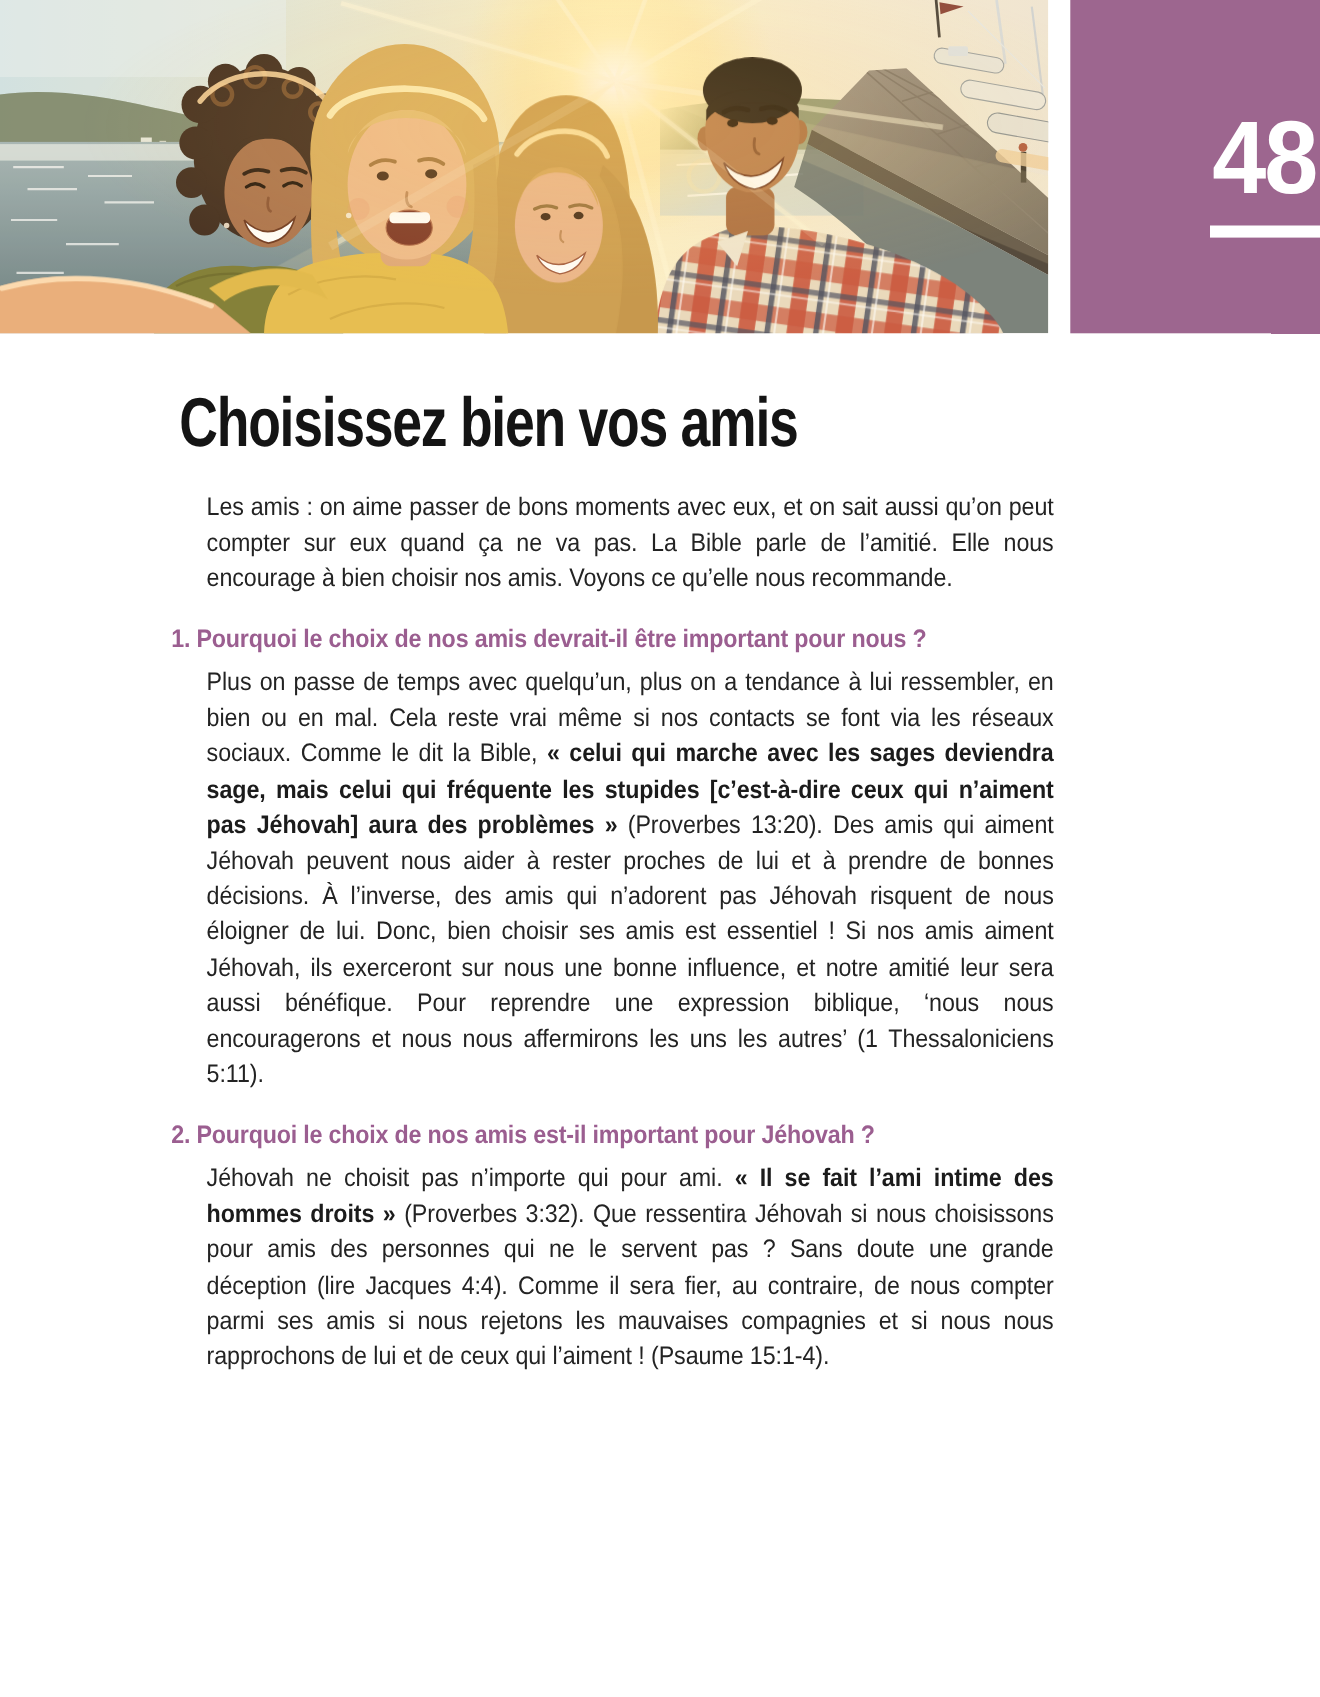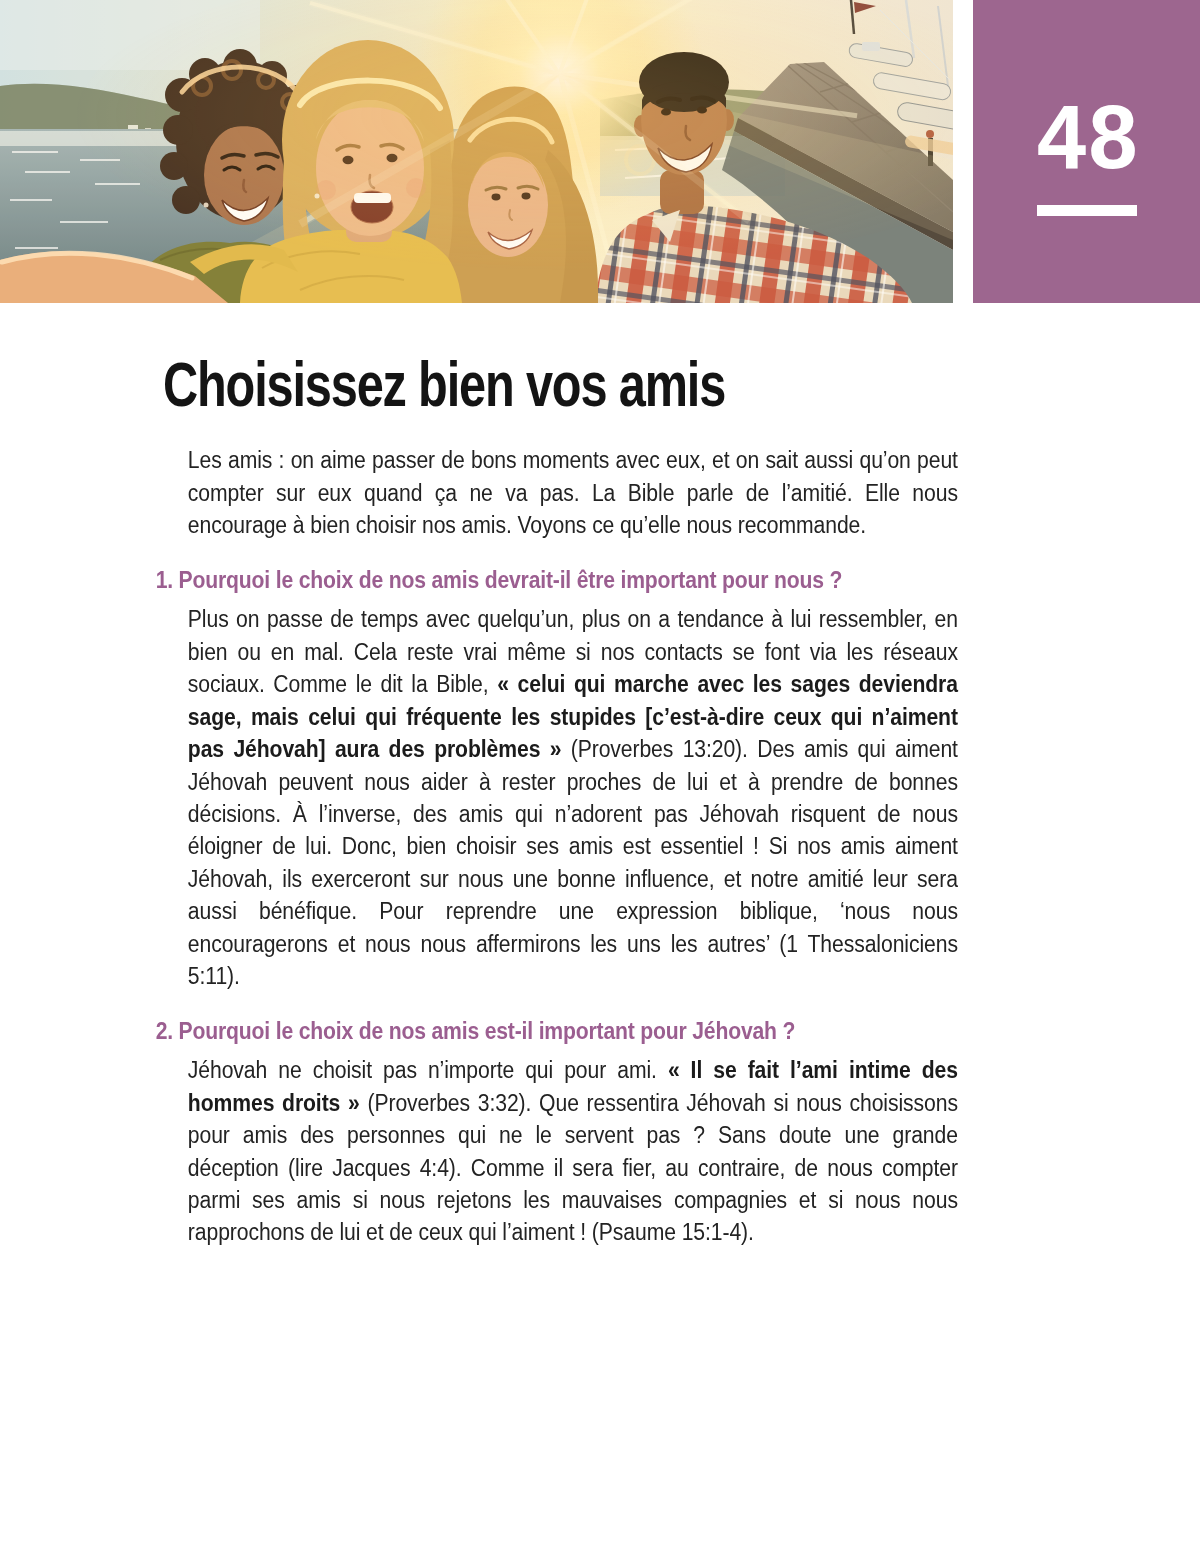--- a/index.html
+++ b/index.html
@@ -6,23 +6,22 @@
   html,body{margin:0;padding:0}
   body{
     width:1200px;height:1543px;background:#ffffff;overflow:hidden;
     font-family:"Liberation Sans","DejaVu Sans",sans-serif;color:#202020;
   }
   .banner{display:flex;height:303px}
   .photo{flex:0 0 953px;width:953px;height:303px;overflow:hidden}
   .photo svg{display:block}
   .chapter{
     flex:1;margin-left:20px;background:var(--accent);
-    display:flex;flex-direction:column;align-items:center;justify-content:center;
+    display:flex;flex-direction:column;align-items:flex-end;justify-content:center;
     padding-top:8px;
-    font-family:Liberation Mono, monospace;
   }
   .chapter-num{
     font-size:94px;line-height:1;font-weight:bold;color:#fff;
     letter-spacing:-2px;transform:scaleX(.94);
   }
   .chapter-bar{width:100px;height:11px;background:#fff;margin-top:15px}
   .content{margin:0 242px 0 163px}
   .textcol{width:864px;transform:scaleX(.92);transform-origin:top left}
   .title{
     margin:49px 0 0;font-size:63px;line-height:1.02;font-weight:bold;color:#141414;

